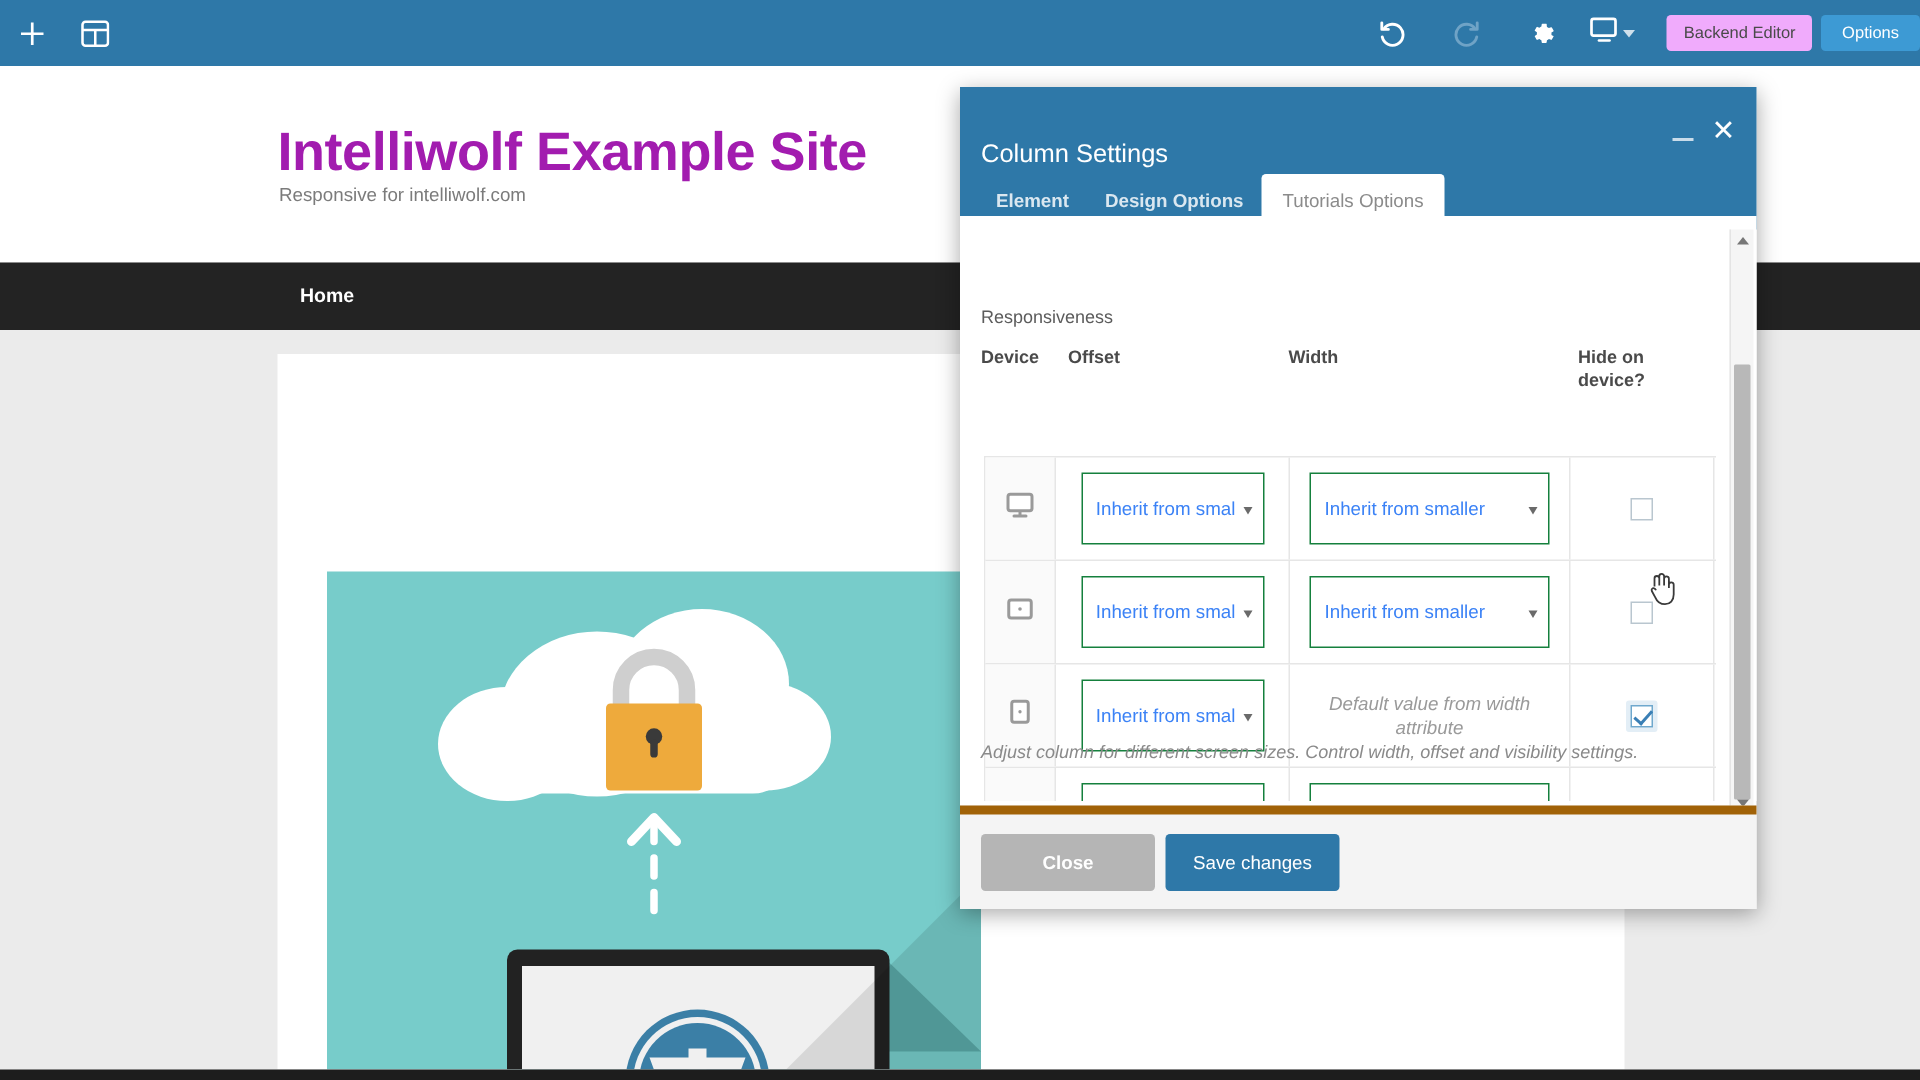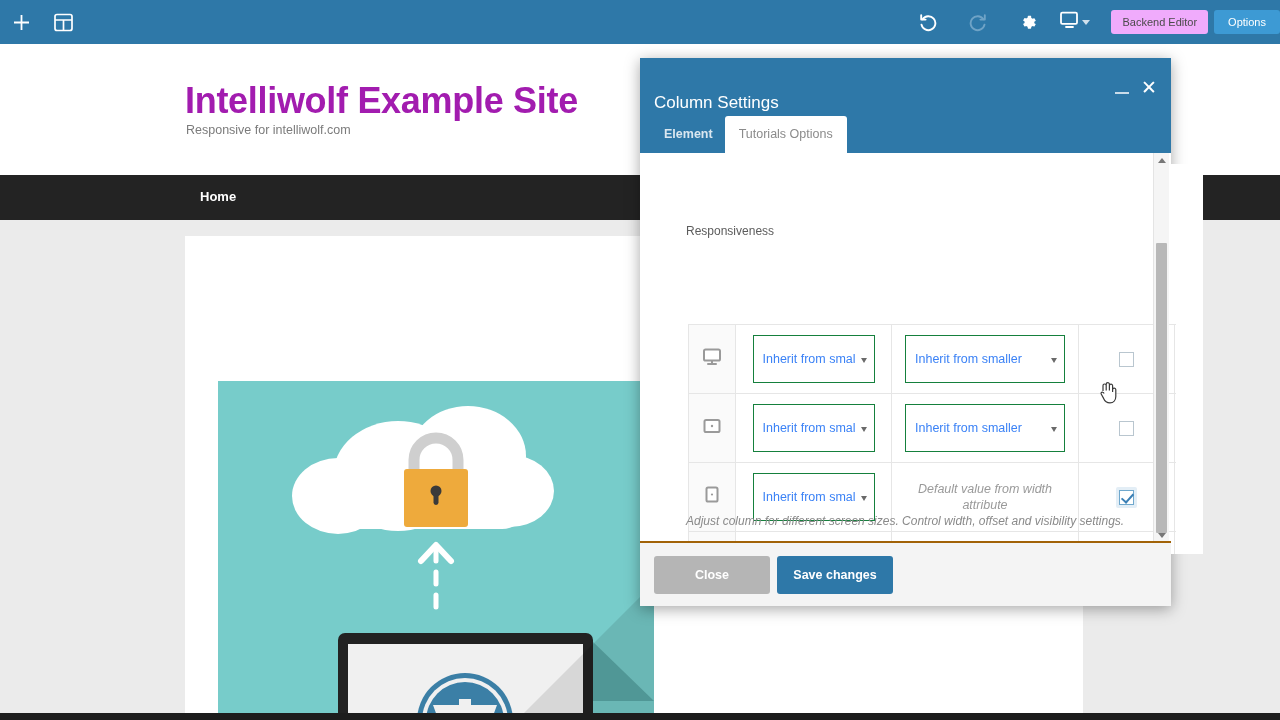--- a/index.html
+++ b/index.html
@@ -126,22 +126,22 @@
     font-size: 12.5px; color: #dae7f0; font-weight: bold;
     padding: 0 12px; height: 37px; line-height: 37px; white-space: nowrap;
   }
   .tab:first-child { margin-left: 12px; }
   .tab.active {
     background: #ffffff; color: #8b8b8b; font-weight: normal;
     border-radius: 3px 3px 0 0; padding: 0 14px;
   }
 
   .modal-body {
-    position: absolute; left: 0; top: 106px; width: 531px; height: 390px;
-    background: #ffffff; overflow: hidden; margin-left: 32px;
+    position: absolute; left: 0; top: 86px; width: 531px; height: 390px;
+    background: #ffffff; overflow: hidden;
   }
   .resp-label {
     position: absolute; left: 14px; top: 60px;
     font-size: 12px; color: #5c5c5c;
   }
   .tbl-head {
     position: absolute; left: 14px; top: 87px; width: 490px; height: 42px;
   }
   .th { position: absolute; font-size: 12px; font-weight: bold; color: #4a4a4a; }
   .th.c0 { left: 0; top: 0; }
@@ -223,35 +223,35 @@
   .vscroll .btn-dn { bottom: 0; }
   .tri-up { width:0;height:0;border-left:4px solid transparent;border-right:4px solid transparent;border-bottom:5px solid #777; }
   .tri-dn { width:0;height:0;border-left:4px solid transparent;border-right:4px solid transparent;border-top:5px solid #777; }
   .vthumb {
     position: absolute; left: 2px; top: 90px;
     width: 11px; height: 290px; background: #b8b8b8; border-radius: 1px;
   }
 
   .modal-foot {
     position: absolute; left: 0; bottom: 0; width: 531px; height: 63px;
-    background: #f4f4f4; border-top: 2px solid #a16207;
+    background: #f4f4f4; border-top: 6px solid #a16207;
   }
   .btn-close {
     position: absolute; left: 14px; top: 13px;
     width: 116px; height: 38px;
     background: #b5b5b5; color: #ffffff;
     font-size: 12.5px; font-weight: bold;
     display: flex; align-items: center; justify-content: center;
     border-radius: 3px;
   }
   .btn-save {
     position: absolute; left: 137px; top: 13px;
     width: 116px; height: 38px;
     background: #2e78a8; color: #ffffff;
-    font-size: 12.5px; font-weight: bold;
+    font-size: 12.5px; font-weight: normal;
     display: flex; align-items: center; justify-content: center;
     border-radius: 3px;
   }
 
   .bottom-strip {
     position: absolute; left: 0; top: 713px; width: 1280px; height: 7px;
     background: #1d1d1d;
   }
   .cursor-hand { position: absolute; left: 1098px; top: 381px; }
 </style>
@@ -365,27 +365,34 @@
       <div class="modal-title">Column Settings</div>
       <div class="modal-ctrls">
         <div>
             <div class="m-min"></div>
           </div>
         <div class="m-close">✕</div>
       </div>
 
       <div class="tabs">
         <div class="tab">Element</div>
+        <div class="tab">Design Options</div>
         <div class="tab active">Tutorials Options</div>
       </div>
     </div>
 
     <div class="modal-body">
       <div class="resp-label">Responsiveness</div>
 
+      <div class="tbl-head">
+        <div class="th c0">Device</div>
+        <div class="th c1">Offset</div>
+        <div class="th c2">Width</div>
+        <div class="th c3">Hide on device?</div>
+      </div>
 
       <div class="tbl">
 
         <div class="trow">
           <div class="td td-dev">
             <span>
               <svg width="20" height="18" viewBox="0 0 20 18">
                 <rect x="2" y="1.5" width="16" height="11" rx="1.6" stroke="#9a9a9a" stroke-width="2" fill="#fff"></rect>
                 <path d="M6 16h8" stroke="#9a9a9a" stroke-width="2" stroke-linecap="round"></path>
                 <path d="M10 12.5v3" stroke="#9a9a9a" stroke-width="2"></path>

